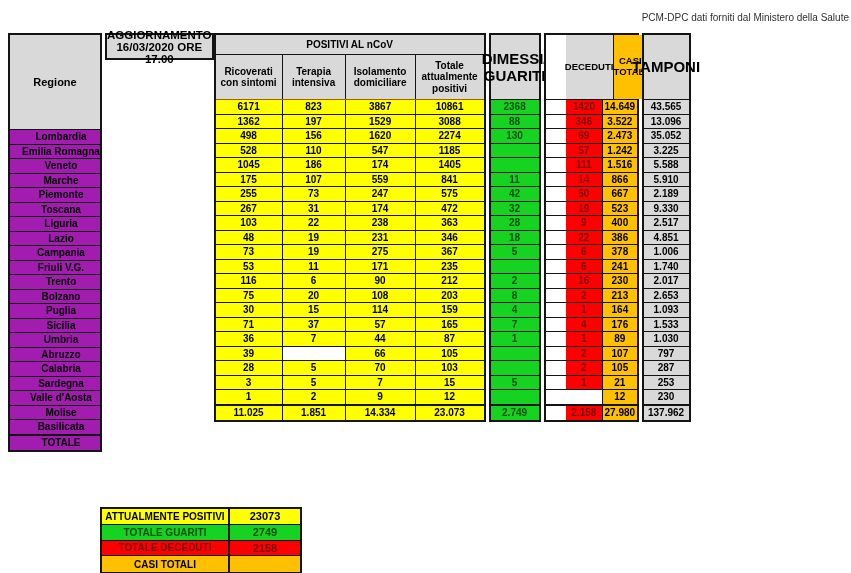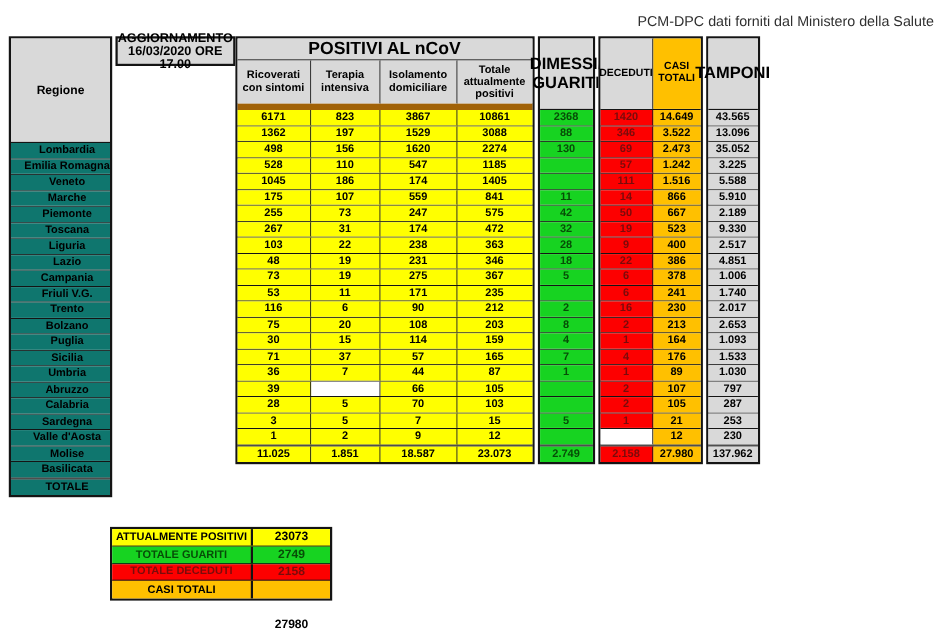--- a/index.html
+++ b/index.html
@@ -1,66 +1,66 @@
 <!DOCTYPE html>
 <html style="--c-yellow: #FFFF00; --c-green: #17D321; --c-red: #FD0000; --c-orange: #FFC000; --c-gray: #D9D9D9;"><head>
 <meta charset="utf-8">
 <style>
   html,body{margin:0;padding:0;}
   body{
     width:851px;height:573px;position:relative;background:#ffffff;
     font-family:"Liberation Sans",sans-serif;overflow:hidden;
   }
   .note{
-    position:absolute;top:12px;right:2px;font-size:13px;color:#303030;
+    position:absolute;top:12px;right:2px;font-size:10px;color:#303030;
     white-space:nowrap;
     margin-left:45px;
   }
   
   #main{position:absolute;left:8px;top:33px;display:flex;gap:3px;align-items:flex-start;}
   .box{border:2px solid #141414;box-sizing:border-box;background:#fff;}
   .hd{background:var(--c-gray);font-weight:bold;display:flex;align-items:center;justify-content:center;text-align:center;box-sizing:border-box;}
   
   #group-regione{width:94px;}
   #regione-header{height:95px;font-size:11px;border-bottom:1px solid #141414;}
   
   #right{width:477px;display:flex;flex-direction:row;}
   #agg-bar{height:27px;border:2px solid #141414;font-size:11.5px;margin-bottom:3px;}
   #groups{display:flex;gap:3px;}
   #group-positivi{width:272px;}
-  #pos-header{height:20px;font-size:16px;border-bottom:1px solid #141414;}
-  .sub-row{display:flex;height:45px;border-bottom:6px solid #a16207;box-sizing:border-box;}
+  #pos-header{height:20px;font-size:10px;border-bottom:1px solid #141414;}
+  .sub-row{display:flex;height:45px;border-bottom:1px solid #a16207;box-sizing:border-box;}
   .sub-row .hcell{font-size:10px;line-height:1.12;border-right:1px solid #141414;box-sizing:border-box;padding:1px;}
   .sub-row .hcell:last-child{border-right:none;}
   .w1{width:67px;} .w2{width:63px;} .w3{width:70px;} .w4{width:68px;}
   #group-dimessi{width:52px;}
   #group-dec{width:95px;}
   #group-tamponi{width:49px;}
   .merged-header{height:65px;font-size:15px;line-height:1.15;border-bottom:1px solid #141414;padding:1px;}
   #dec-headers{display:flex;height:65px;border-bottom:1px solid #141414;box-sizing:border-box;}
   #dec-headers .hcell{font-size:9.5px;line-height:1.15;box-sizing:border-box;}
-  .wdec{width:48px;border-right:1px solid #141414;}
+  .wdec{width:48px;border-right:1px solid #141414;margin-left:20px;}
   .wcasi{width:43px;}
   .c-orange-hd{background:var(--c-orange) !important;}
   
   .drow{display:flex;height:14.5px;border-bottom:1px solid #141414;box-sizing:border-box;}
   .drow:last-child{border-bottom:none;}
   .drow.total{border-top:1px solid #141414;height:15.5px;justify-content:center;}
   .dcell{display:flex;align-items:center;justify-content:center;font-size:10px;font-weight:bold;
          box-sizing:border-box;color:#000;overflow:hidden;white-space:nowrap;}
-  .c-region{width:100%;background:#0f766e;padding-left:12px;}
+  .c-region{width:100%;background:#a21caf;padding-left:12px;}
   .c-yellow{background:var(--c-yellow);border-right:1px solid #141414;}
   .c-yellow:last-child{border-right:none;}
   .c-green{background:var(--c-green);color:#074D07;width:100%;}
   .c-red{background:var(--c-red);color:#7A0B0B;}
   .c-orange{background:var(--c-orange);}
   .c-gray{background:var(--c-gray);width:100%;}
   .c-white{background:#ffffff !important;}
   
-  #summary{position:absolute;left:100px;top:479px;width:198px;border:2px solid #141414;box-sizing:content-box;background:#fff;}
+  #summary{position:absolute;left:100px;top:507px;width:198px;border:2px solid #141414;box-sizing:content-box;background:#fff;}
   .srow{display:flex;height:15.75px;border-bottom:1px solid #141414;box-sizing:border-box;}
   .srow:last-child{border-bottom:none;}
   .slabel{width:128px;border-right:2px solid #141414;box-sizing:border-box;display:flex;align-items:center;justify-content:center;font-size:10px;font-weight:bold;}
   .svalue{flex:1;display:flex;align-items:center;justify-content:center;font-size:11px;font-weight:bold;}
 </style>
 </head>
 <body>
 
 <div class="note">PCM-DPC dati forniti dal Ministero della Salute</div>
 
@@ -273,21 +273,21 @@
             </div>
             <div class="drow">
               <div class="dcell c-yellow w1">1</div>
               <div class="dcell c-yellow w2">2</div>
               <div class="dcell c-yellow w3">9</div>
               <div class="dcell c-yellow w4">12</div>
             </div>
             <div class="drow total">
               <div class="dcell c-yellow w1">11.025</div>
               <div class="dcell c-yellow w2">1.851</div>
-              <div class="dcell c-yellow w3">18.587</div>
+              <div class="dcell c-yellow w3">14.334</div>
               <div class="dcell c-yellow w4">23.073</div>
             </div>
           </div>
       </div>
 
       <div id="group-dimessi" class="box">
         <div class="hd merged-header">DIMESSI/ GUARITI</div>
         <div id="rows-dimessi">
             <div class="drow">
               <div class="dcell c-green">2368</div>

